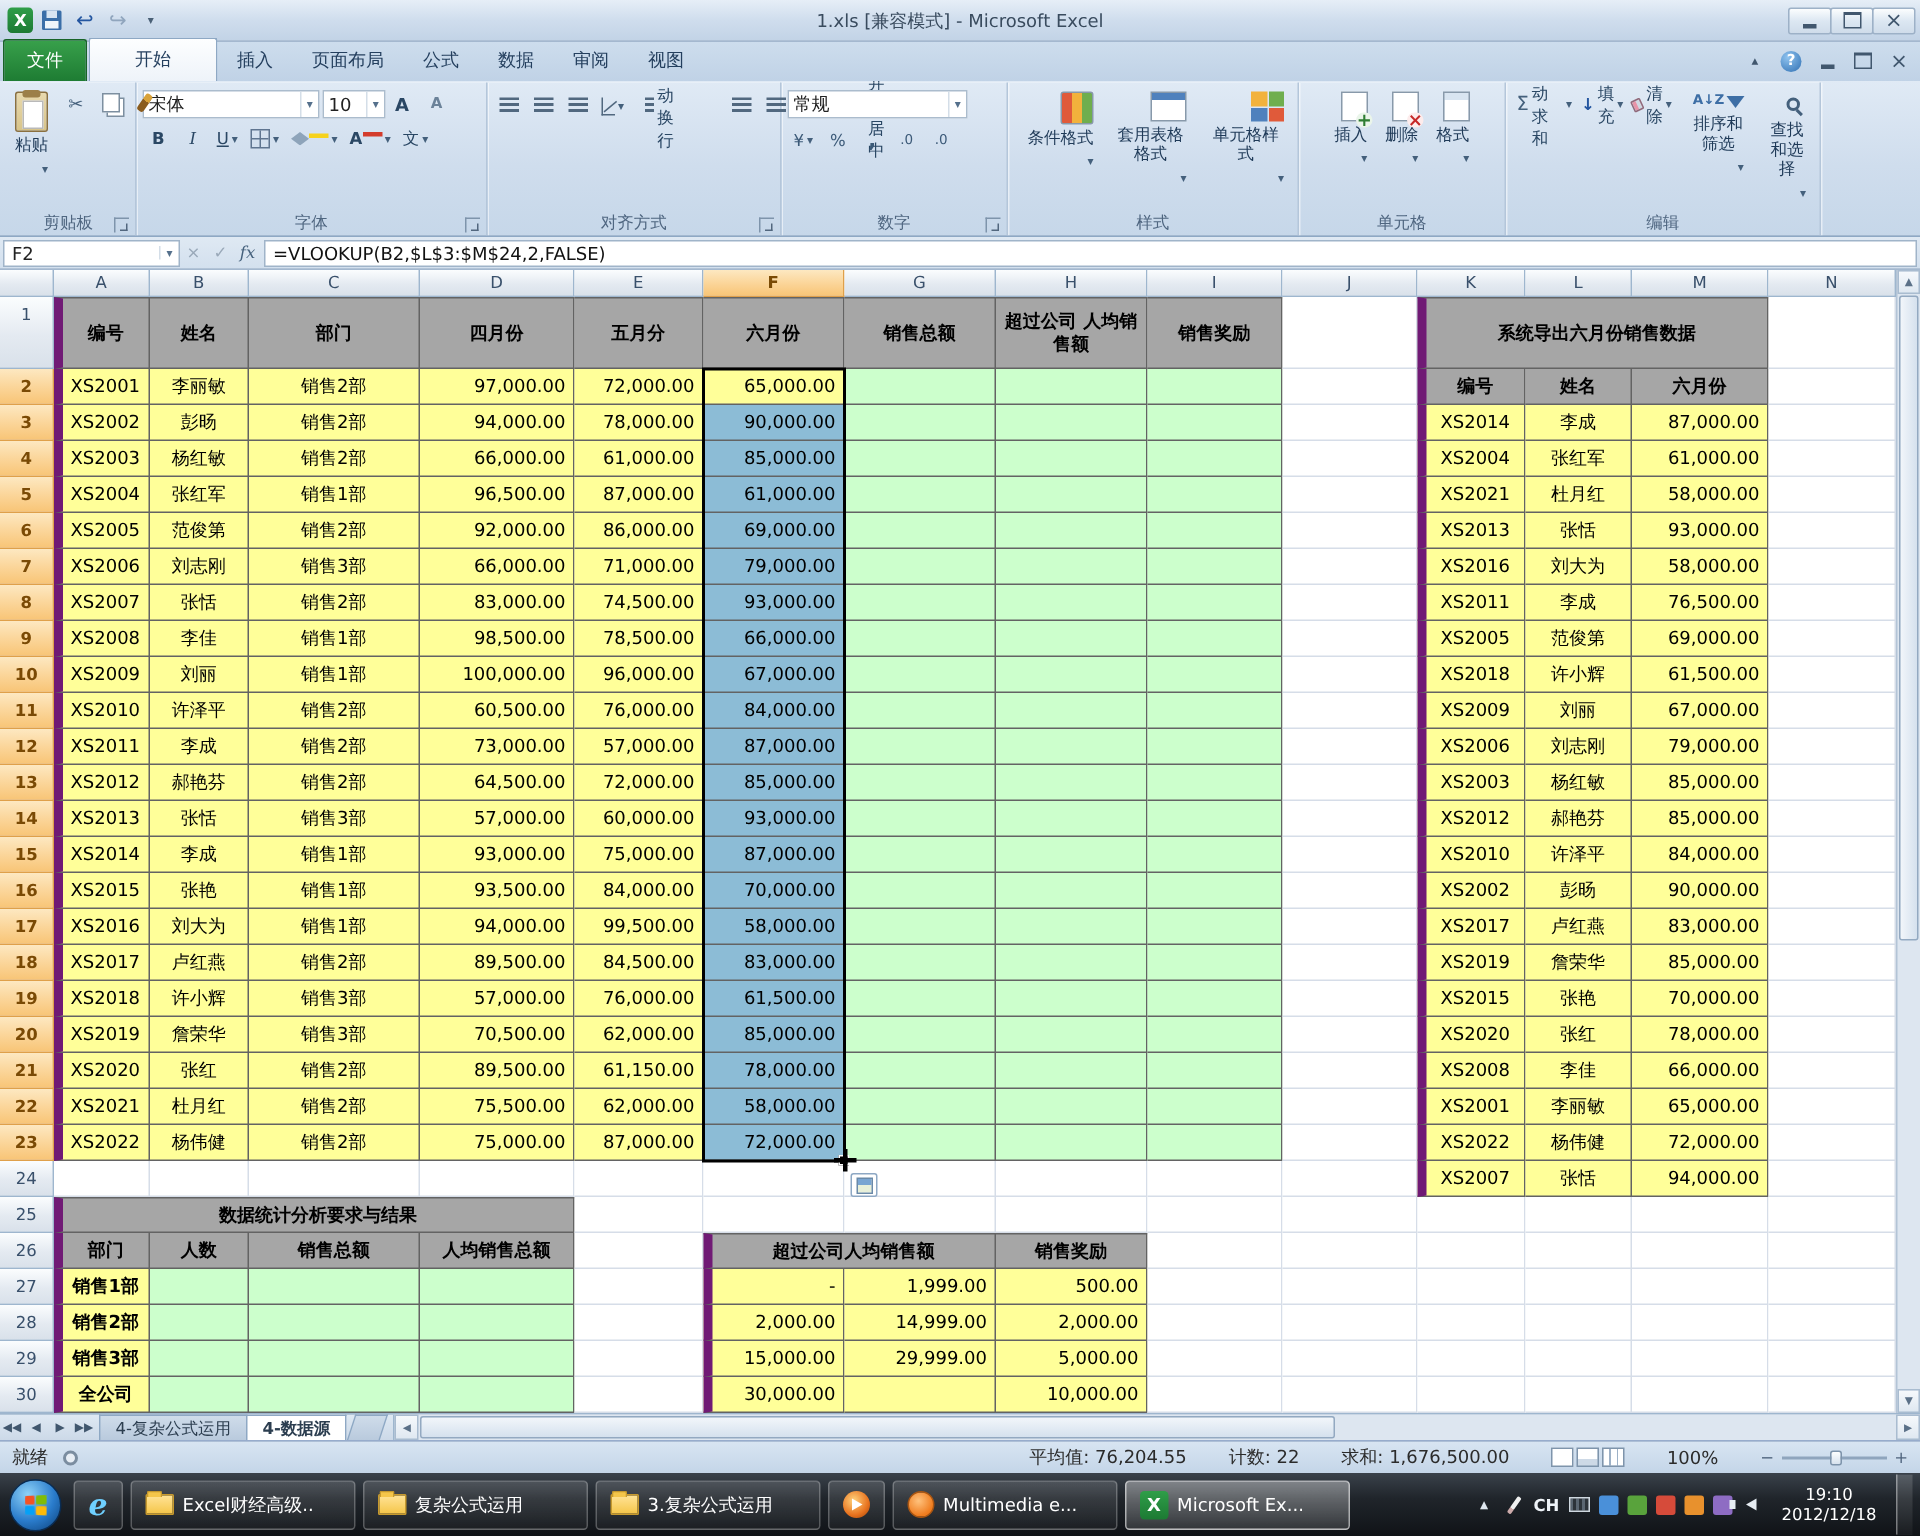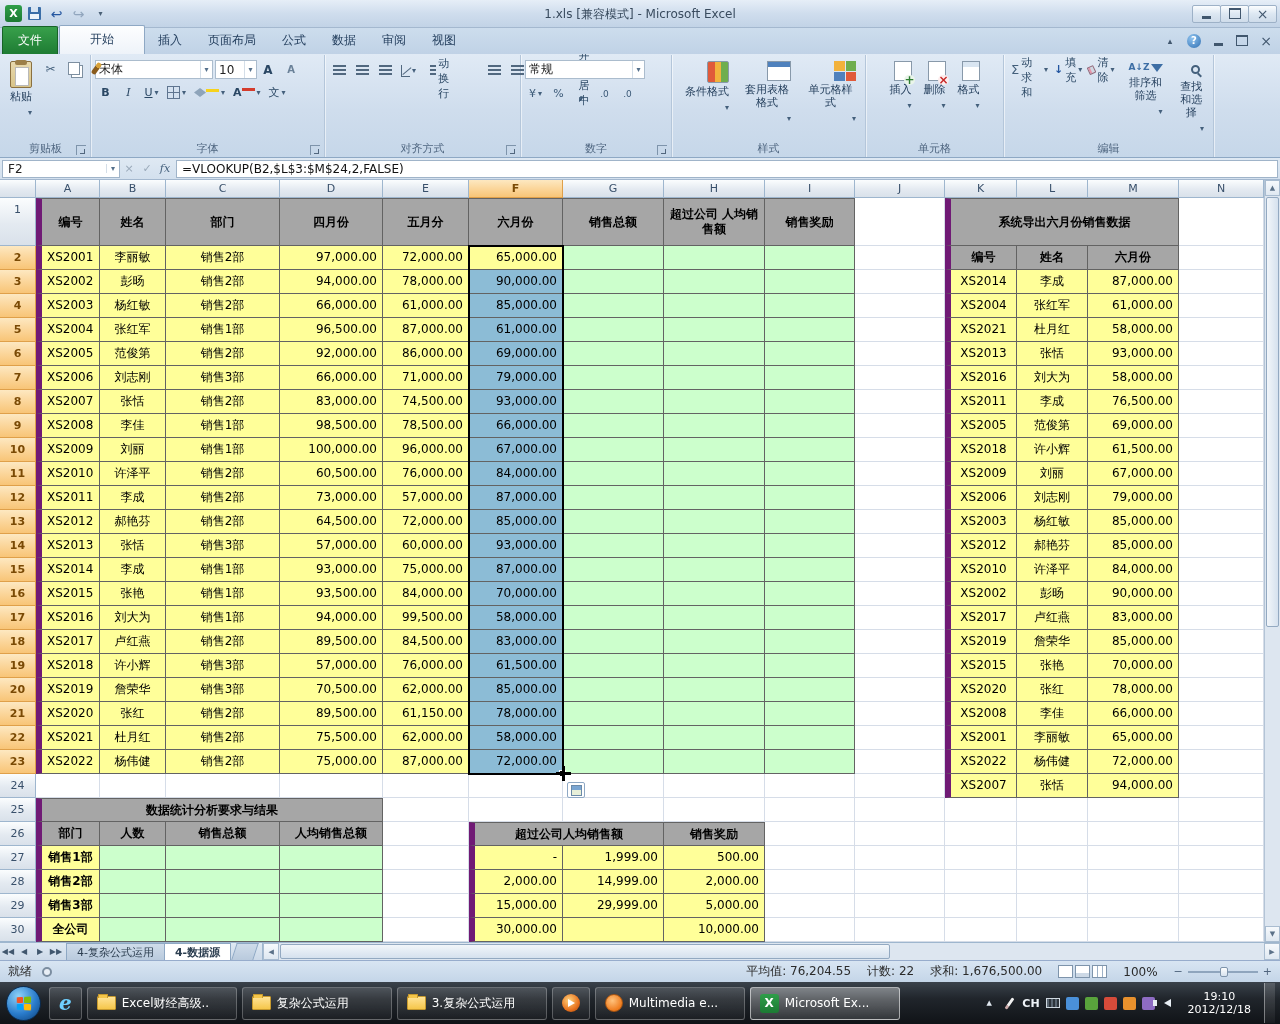--- a/index.html
+++ b/index.html
@@ -143,21 +143,21 @@
 
 #sheetbar{height:18px;flex:none;background:linear-gradient(#dfe9f3,#ccd9e8);border-top:1px solid #9eb6ce;display:flex;align-items:stretch;font-size:11px}
 .navbtn{width:16px;display:flex;align-items:center;justify-content:center;color:#41576e;font-size:8px}
 .stab{padding:0 10px;display:flex;align-items:center;background:linear-gradient(#cfdcea,#b9cadd);border:1px solid #8ea8c4;border-bottom:none;color:#2c3e50;margin-right:-1px;white-space:nowrap}
 .stab.active{background:#fff;font-weight:bold;z-index:1}
 .newtab{width:22px;background:linear-gradient(#cfdcea,#b9cadd);border:1px solid #8ea8c4;border-bottom:none;transform:skewX(-18deg);margin-left:4px}
 
 
 #statusbar{height:22px;flex:none;background:linear-gradient(#d8e5f2,#c4d5e8);border-top:1px solid #97accc;display:flex;align-items:center;padding:0 8px;color:#2b2b2b;gap:10px}
 .rec-dot{width:10px;height:10px;border-radius:50%;border:2px solid #7b8da0;background:#e8eef5}
-.sb-right{margin-left:auto;display:flex;align-items:center;gap:16px}
+.sb-right{margin-left:auto;display:flex;align-items:center;gap:28px}
 .views{display:flex;gap:2px}
 .view-ic{width:15px;height:13px;border:1px solid #7e94ab;background:#fff}
 .view-ic.b{background:linear-gradient(#fff 60%,#cdd9e6 60%)}
 .view-ic.c{background:repeating-linear-gradient(90deg,#fff 0 4px,#9db1c7 4px 5px)}
 .zoom-slider{display:flex;align-items:center;gap:5px;color:#50657e}
 .zs-track{width:70px;height:2px;background:#8fa5bd;position:relative}
 .zs-thumb{position:absolute;left:32px;top:-4px;width:8px;height:10px;background:linear-gradient(#fdfefe,#d7e2ee);border:1px solid #7e94ab;border-radius:2px}
 .zs-sign{font-size:11px;line-height:1}
 
 

